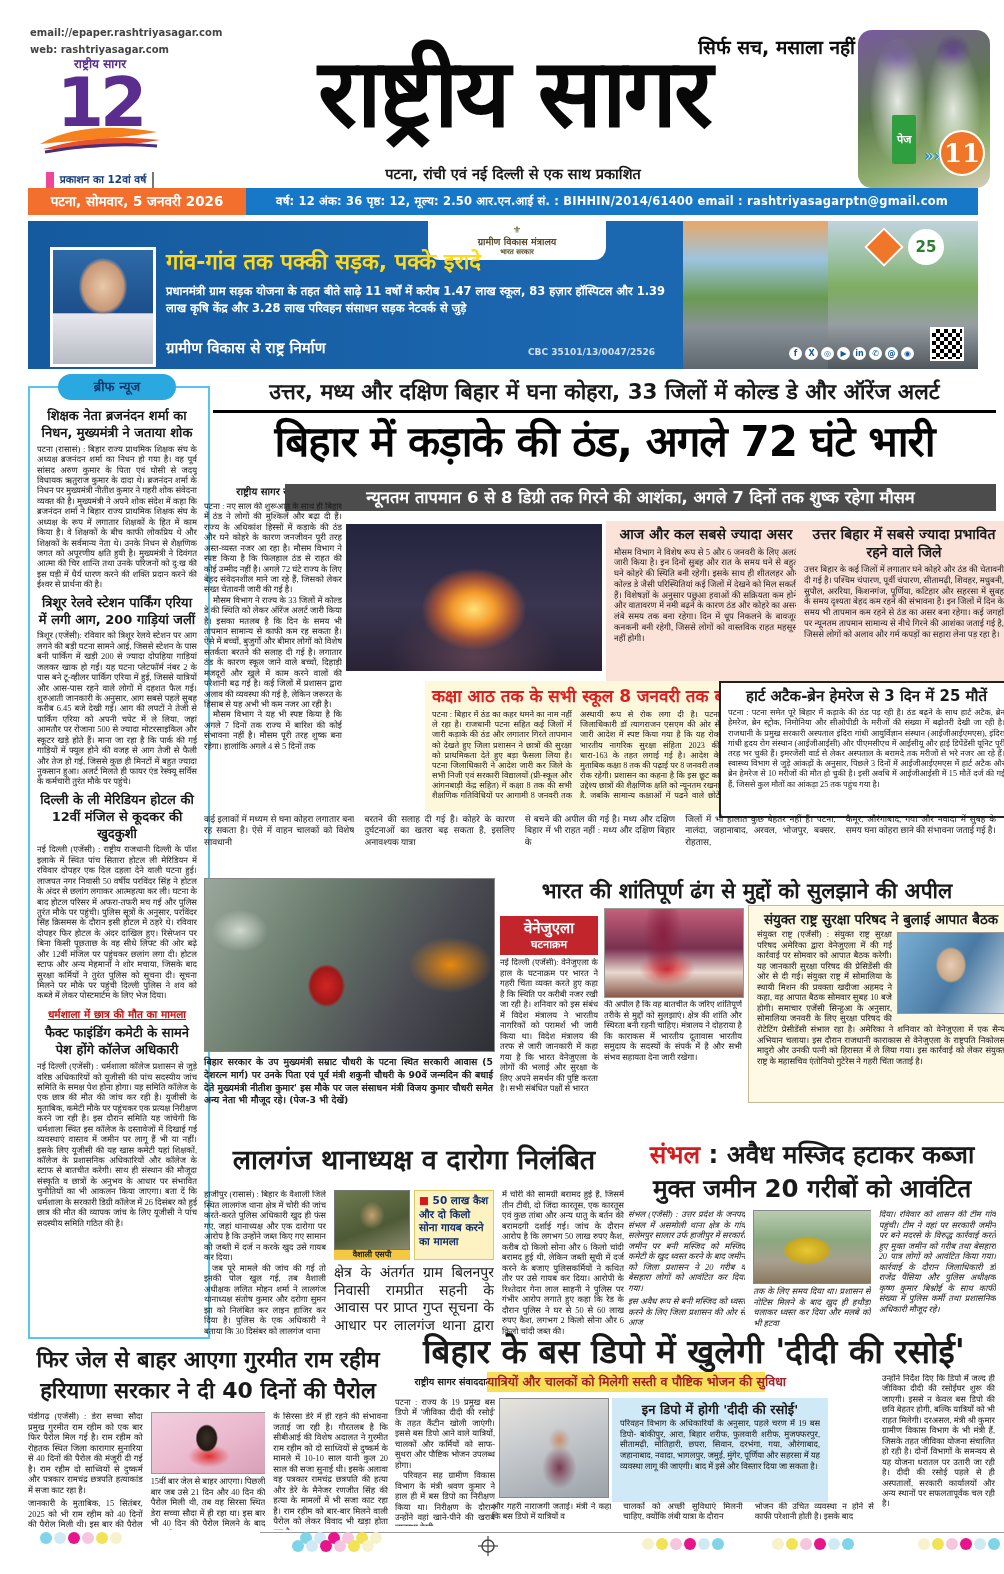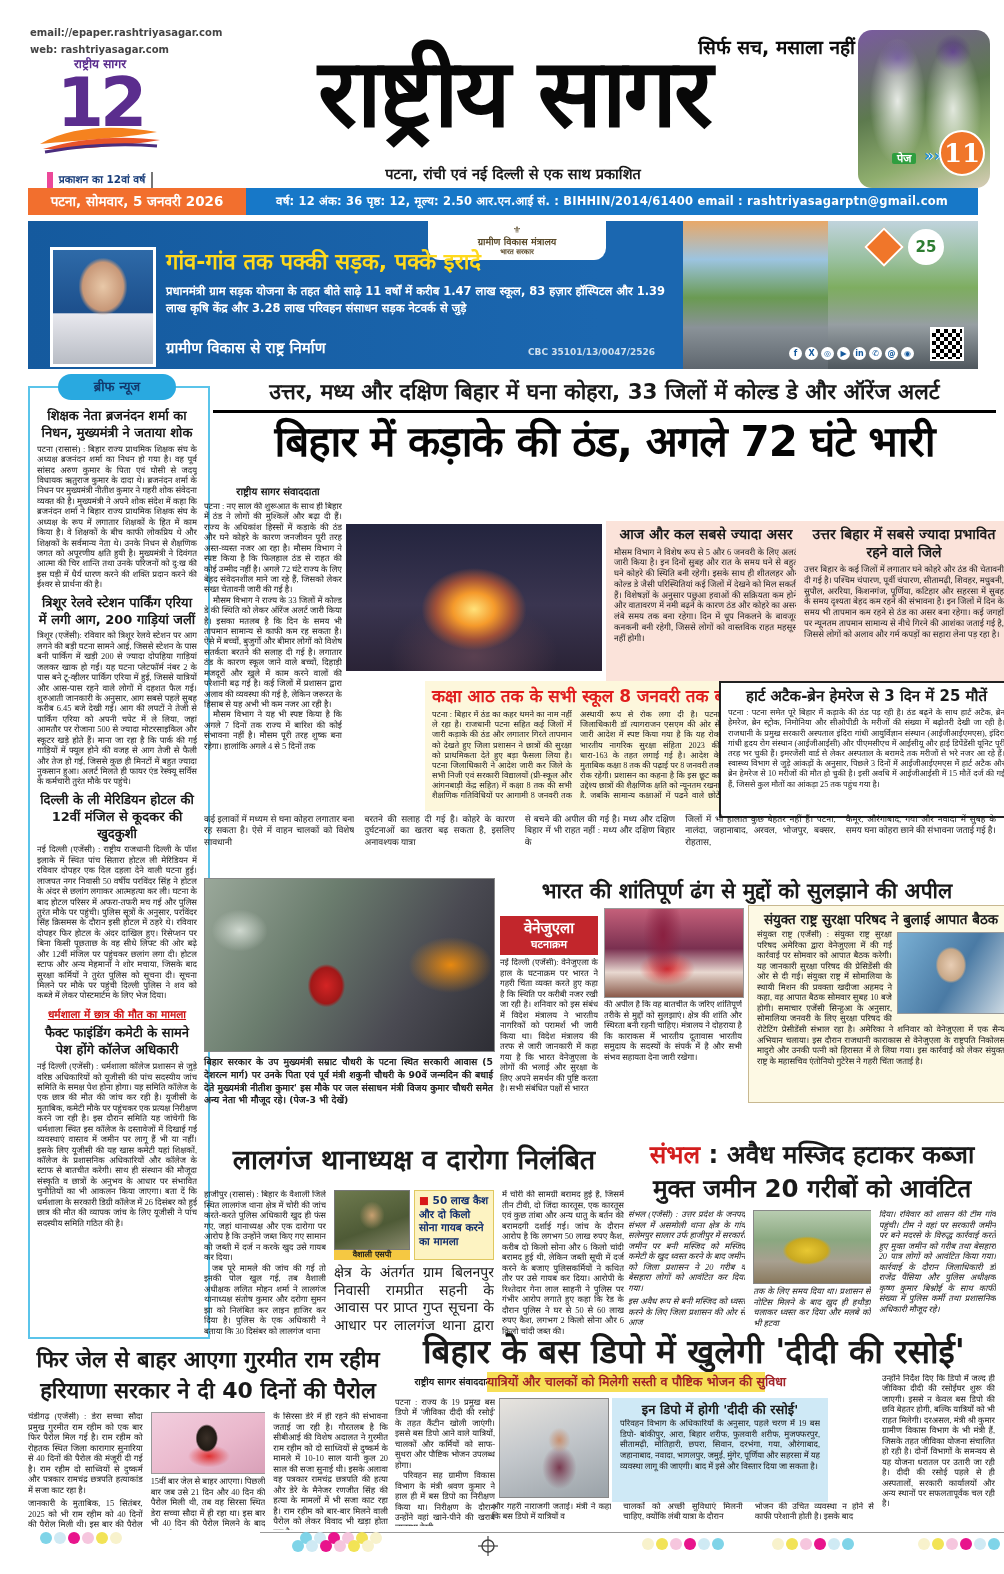--- a/index.html
+++ b/index.html
@@ -9,34 +9,34 @@
   .jt{text-align:justify;}
   .clip{overflow:hidden;}
   p{margin:0 0 3px 0;}
   
   .toplinks{left:30px;top:24px;font:700 10px/1.7 "DejaVu Sans",sans-serif;color:#444;}
   .logoblock{left:30px;top:58px;width:140px;text-align:center;}
   .logo-small{font:700 12px/1.1 "DejaVu Sans",sans-serif;color:#5b2d8e;}
   .logo-12{font:900 68px/0.95 "DejaVu Sans",sans-serif;color:#5b2d8e;letter-spacing:-4px;}
   .logo-flame{margin-top:-14px;}
   .logo-tag{display:inline-block;margin-top:12px;font:700 10.5px/1.3 "DejaVu Sans",sans-serif;color:#1a3e7a;
-            border-left:6px solid #ec4899;border-right:2px solid #777;border-bottom:2px solid #777;padding:1px 6px 10px;}
+            border-left:8px solid #ec4899;border-right:2px solid #777;border-bottom:2px solid #777;padding:1px 6px 10px;}
   .slogan{left:640px;top:36px;width:215px;text-align:right;font:800 19px/1.2 "DejaVu Sans",sans-serif;color:#0d0d0d;}
   .main-title{left:178px;top:40px;width:672px;text-align:center;font:900 95px/1.12 "DejaVu Sans",sans-serif;
               color:#080808;letter-spacing:-3px;white-space:nowrap;}
   .sub-title{left:268px;top:166px;width:490px;text-align:center;font:700 14.5px/1.2 "DejaVu Sans",sans-serif;}
   .cricket{left:858px;top:30px;width:132px;height:158px;border-radius:14px;overflow:hidden;
            background:
              radial-gradient(40px 90px at 30% 45%,rgba(255,255,255,.85),rgba(255,255,255,0) 70%),
              radial-gradient(40px 95px at 72% 50%,rgba(255,255,255,.8),rgba(255,255,255,0) 70%),
              radial-gradient(26px 26px at 30% 18%,#4a2d7e,rgba(0,0,0,0) 70%),
              radial-gradient(26px 26px at 72% 14%,#50307f,rgba(0,0,0,0) 70%),
              linear-gradient(160deg,#7a5aa0 0%,#5d7a4e 45%,#8fae6e 75%,#d8cdb8 100%);}
   .page-chip{position:absolute;left:34px;bottom:24px;background:#2f9e3f;color:#fff;
-             font:700 11px/1 "DejaVu Sans",sans-serif;padding:0 5px;border-radius:2px;}
+             font:700 11px/1 "DejaVu Sans",sans-serif;padding:19px 5px;border-radius:2px;}
   .chev{position:absolute;left:66px;bottom:24px;color:#1f8fd6;font:900 15px/1 "DejaVu Sans",sans-serif;
         text-shadow:1px 0 #fff;}
   .page-circle{position:absolute;right:5px;bottom:12px;width:42px;height:42px;border-radius:50%;
                background:#f0762a;border:2px solid #fff;color:#fff;text-align:center;
                font:700 26px/42px "DejaVu Serif",serif;}
   .infobar{left:28px;top:188px;width:950px;height:27px;background:#1778c8;display:flex;align-items:stretch;}
   .datebox{width:218px;background:#f26f2e;color:#fff;text-align:center;
            font:800 13.5px/27px "DejaVu Sans",sans-serif;}
   .infodetails{flex:1;color:#fff;text-align:center;font:700 11.5px/27px "DejaVu Sans",sans-serif;letter-spacing:.2px;}
   
@@ -269,20 +269,21 @@
         <div class="b-kicker">धर्मशाला में छात्र की मौत का मामला</div>
         <div class="b-title">फैक्ट फाइंडिंग कमेटी के सामने पेश होंगे कॉलेज अधिकारी</div>
         <div class="b-body jt">नई दिल्ली (एजेंसी) : धर्मशाला कॉलेज प्रशासन से जुड़े वरिष्ठ अधिकारियों को यूजीसी की पांच सदस्यीय जांच समिति के समक्ष पेश होना होगा। यह समिति कॉलेज के एक छात्र की मौत की जांच कर रही है। यूजीसी के मुताबिक, कमेटी मौके पर पहुंचकर एक प्रत्यक्ष निरीक्षण करने जा रही है। इस दौरान समिति यह जांचेगी कि धर्मशाला स्थित इस कॉलेज के दस्तावेजों में दिखाई गई व्यवस्थाएं वास्तव में जमीन पर लागू हैं भी या नहीं। इसके लिए यूजीसी की यह खास कमेटी यहां शिक्षकों, कॉलेज के प्रशासनिक अधिकारियों और कॉलेज के स्टाफ से बातचीत करेगी। साथ ही संस्थान की मौजूदा संस्कृति व छात्रों के अनुभव के आधार पर संभावित चुनौतियों का भी आकलन किया जाएगा। बता दें कि धर्मशाला के सरकारी डिग्री कॉलेज में 26 दिसंबर को हुई छात्र की मौत की व्यापक जांच के लिए यूजीसी ने पांच सदस्यीय समिति गठित की है।</div>
       </div>
     </div>
   </div>
 
   <div class="abs kicker">उत्तर, मध्य और दक्षिण बिहार में घना कोहरा, 33 जिलों में कोल्ड डे और ऑरेंज अलर्ट</div>
   <div class="abs lead-headline">बिहार में कड़ाके की ठंड, अगले 72 घंटे भारी</div>
   <div class="abs lead-byline">राष्ट्रीय सागर संवाददाता</div>
+  <div class="abs lead-subbar">न्यूनतम तापमान 6 से 8 डिग्री तक गिरने की आशंका, अगले 7 दिनों तक शुष्क रहेगा मौसम</div>
 
   <div class="abs lead-col1 jt clip">
     <p>पटना : नए साल की शुरूआत के साथ ही बिहार में ठंड ने लोगों की मुश्किलें और बढ़ा दी हैं। राज्य के अधिकांश हिस्सों में कड़ाके की ठंड और घने कोहरे के कारण जनजीवन पूरी तरह अस्त-व्यस्त नजर आ रहा है। मौसम विभाग ने स्पष्ट किया है कि फिलहाल ठंड से राहत की कोई उम्मीद नहीं है। अगले 72 घंटे राज्य के लिए बेहद संवेदनशील माने जा रहे हैं, जिसको लेकर सख्त चेतावनी जारी की गई है।</p>
     <p>मौसम विभाग ने राज्य के 33 जिलों में कोल्ड डे की स्थिति को लेकर ऑरेंज अलर्ट जारी किया है। इसका मतलब है कि दिन के समय भी तापमान सामान्य से काफी कम रह सकता है। ऐसे में बच्चों, बुजुर्गों और बीमार लोगों को विशेष सतर्कता बरतने की सलाह दी गई है। लगातार ठंड के कारण स्कूल जाने वाले बच्चों, दिहाड़ी मजदूरों और खुले में काम करने वालों की परेशानी बढ़ गई है। कई जिलों में प्रशासन द्वारा अलाव की व्यवस्था की गई है, लेकिन जरूरत के हिसाब से यह अभी भी कम नजर आ रही है।</p>
     <p>मौसम विभाग ने यह भी स्पष्ट किया है कि अगले 7 दिनों तक राज्य में बारिश की कोई संभावना नहीं है। मौसम पूरी तरह शुष्क बना रहेगा। हालांकि अगले 4 से 5 दिनों तक</p>
   </div>
 
   <div class="abs bonfire"></div>
 
   <div class="abs pinkbox pink1 clip">

